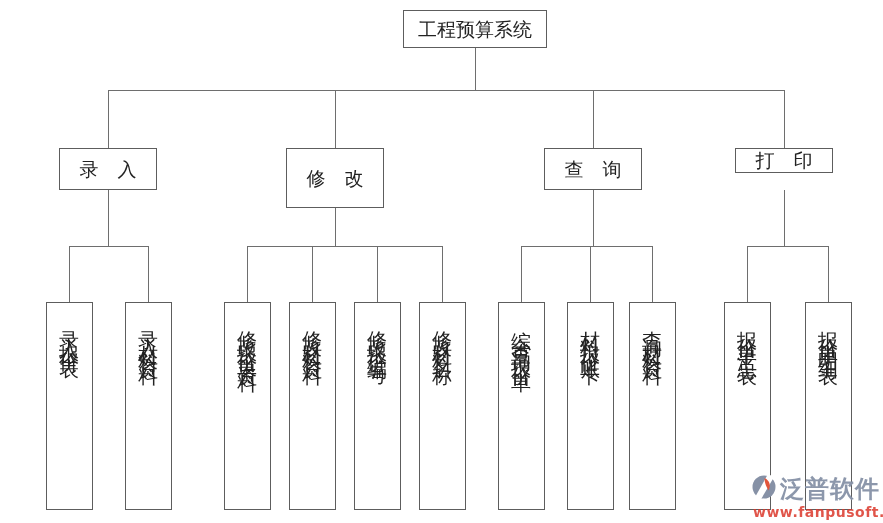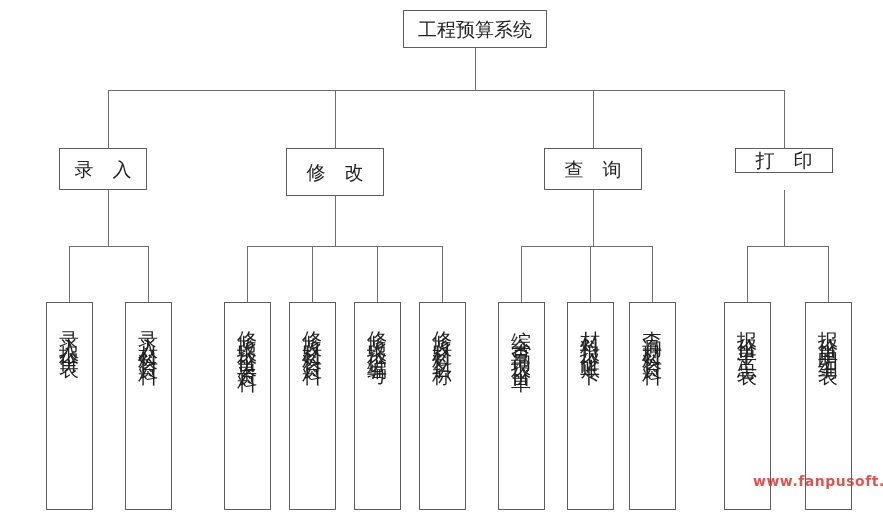--- a/index.html
+++ b/index.html
@@ -92,30 +92,30 @@
       <div class="vline" style="left: 783.5px; top: 90px; height: 58px;"></div>
       <div class="vline" style="left: 783.5px; top: 190px; height: 56px;"></div>
       <div class="hline" style="top: 245.5px; left: 747px; width: 81px;"></div>
       <div class="vline" style="left: 746.5px; top: 246px; height: 56px;"></div>
       <div class="vline" style="left: 827.5px; top: 246px; height: 56px;"></div>
     </div>
   <div id="nodes">
       <div class="box root-box" style="left: 403px; top: 10px; width: 144px; height: 38px;">
         <span class="lbl">工程预算系统</span>
       </div>
-      <div class="box branch-box" style="left: 59px; top: 148px; width: 88px; height: 42px;">
+      <div class="box branch-box" style="left: 59px; top: 148px; width: 98px; height: 42px;">
         <span class="lbl">录　入</span>
       </div>
       <div class="box leaf-box" style="left: 46px; top: 302px; width: 47px; height: 208px;">
         <span class="lbl">录入报价表</span>
       </div>
       <div class="box leaf-box" style="left: 125px; top: 302px; width: 47px; height: 208px;">
         <span class="lbl">录入材料资料</span>
       </div>
-      <div class="box branch-box" style="left: 286px; top: 148px; width: 98px; height: 48px;">
+      <div class="box branch-box" style="left: 286px; top: 148px; width: 98px; height: 60px;">
         <span class="lbl">修　改</span>
       </div>
       <div class="box leaf-box" style="left: 224px; top: 302px; width: 47px; height: 208px;">
         <span class="lbl">修改报价单资料</span>
       </div>
       <div class="box leaf-box" style="left: 289px; top: 302px; width: 47px; height: 208px;">
         <span class="lbl">修改材料资料</span>
       </div>
       <div class="box leaf-box" style="left: 354px; top: 302px; width: 47px; height: 208px;">
         <span class="lbl">修改报价编号</span>
@@ -139,15 +139,25 @@
         <span class="lbl">打　印</span>
       </div>
       <div class="box leaf-box" style="left: 724px; top: 302px; width: 47px; height: 208px;">
         <span class="lbl">报价单汇总表</span>
       </div>
       <div class="box leaf-box" style="left: 805px; top: 302px; width: 47px; height: 208px;">
         <span class="lbl">报价单明细表</span>
       </div>
     </div>
   <div id="watermark">
+    <div class="row">
+      <span>
+        <svg width="27" height="28" viewBox="0 0 27 28">
+          <circle cx="13" cy="14" r="11.5" fill="#8691a6"></circle>
+          <path d="M3,26 L17,1 L23,4 L9,28 Z" fill="#ffffff"></path>
+          <path d="M13.5,5 C19,7.5 20,13 17.5,17.5 C15.5,14 13.5,10.5 13.5,5 Z" fill="#e2553a"></path>
+        </svg>
+      </span>
+      <span class="brand">泛普软件</span>
+    </div>
     <span class="url">www.fanpusoft.com</span>
   </div>
 </div>
 
 </body></html>

